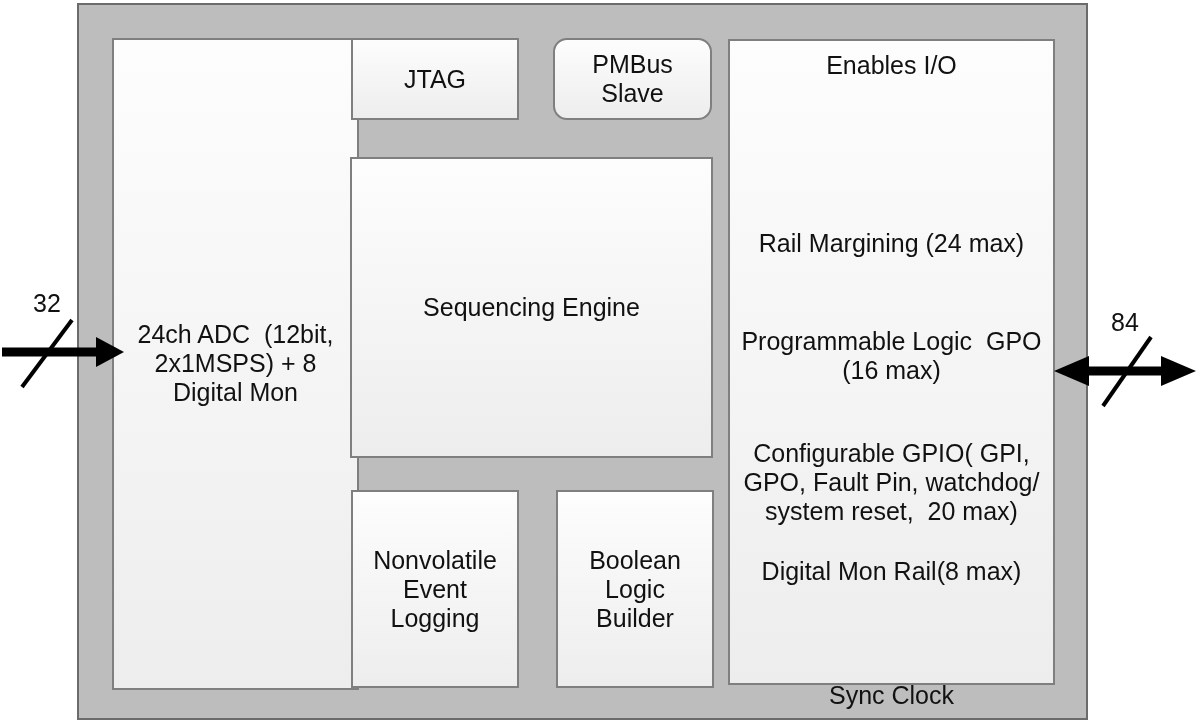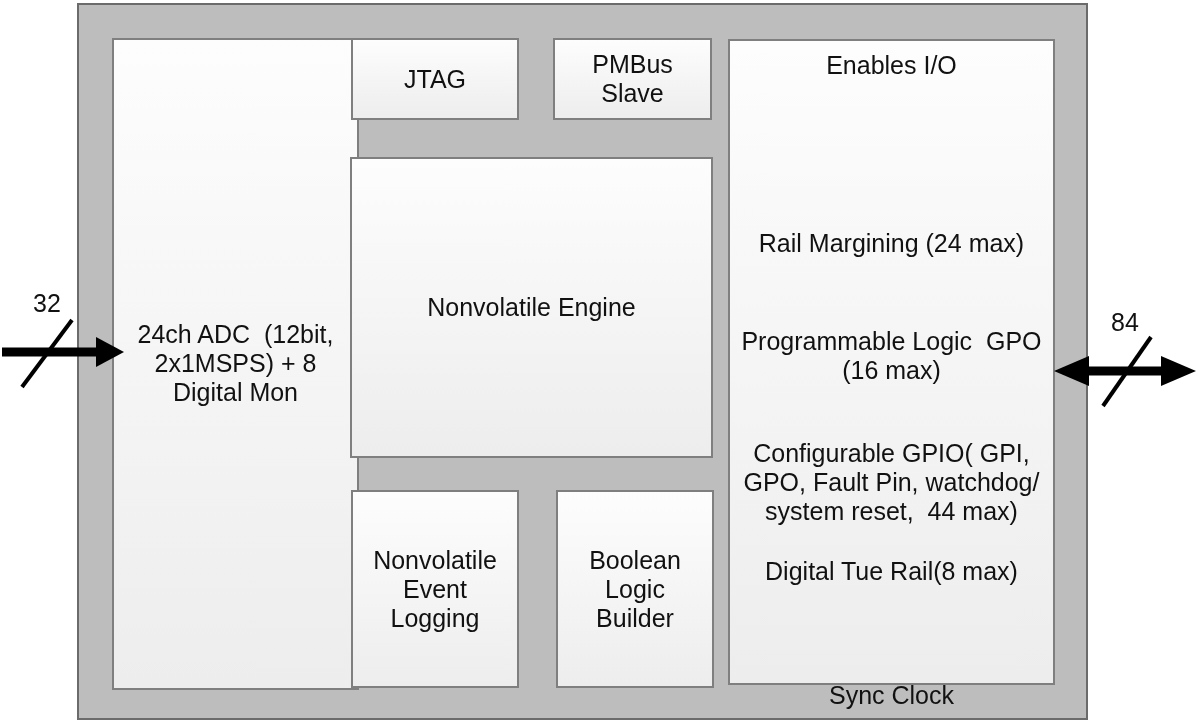--- a/index.html
+++ b/index.html
@@ -30,21 +30,21 @@
     text-align:center;
     font-size:25px;
     line-height:29px;
     color:var(--text);
   }
   .center-both{display:flex;align-items:center;justify-content:center;}
   
   .adc{left:33px;top:33px;width:247px;height:652px;}
   .adc .block-label{position:absolute;left:0;right:0;top:280px;}
   .jtag{left:272px;top:33px;width:168px;height:82px;}
-  .pmbus{left:474px;top:33px;width:159px;height:82px;}
+  .pmbus{left:474px;top:33px;width:159px;height:82px;border-radius:14px;}
   .seq{left:271px;top:152px;width:363px;height:301px;}
   .nvlog{left:272px;top:485px;width:168px;height:198px;}
   .bool{left:477px;top:485px;width:158px;height:198px;}
   .dio{left:649px;top:34px;width:327px;height:646px;}
   .dio-row{
     position:absolute;left:0;right:0;
     text-align:center;white-space:pre-wrap;
     font-size:25px;line-height:29px;color:var(--text);
   }
   .dio-title{top:10px;}
@@ -78,21 +78,21 @@
     <div class="block jtag center-both">
       <div class="block-label">JTAG</div>
     </div>
 
     <div class="block pmbus center-both">
       <div class="block-label">PMBus
 Slave</div>
     </div>
 
     <div class="block seq center-both">
-      <div class="block-label">Nonvolatile Engine</div>
+      <div class="block-label">Sequencing Engine</div>
     </div>
 
     <div class="block nvlog center-both">
       <div class="block-label">Nonvolatile
 Event
 Logging</div>
     </div>
 
     <div class="block bool center-both">
       <div class="block-label">Boolean
@@ -100,22 +100,22 @@
 Builder</div>
     </div>
 
     <div class="block dio">
       <div class="dio-row dio-title">Enables I/O</div>
       <div class="dio-row dio-r1">Rail Margining (24 max)</div>
       <div class="dio-row dio-r2">Programmable Logic  GPO
 (16 max)</div>
       <div class="dio-row dio-r3">Configurable GPIO( GPI,
 GPO, Fault Pin, watchdog/
-system reset,  44 max)</div>
-      <div class="dio-row dio-r4">Digital Tue Rail(8 max)</div>
+system reset,  20 max)</div>
+      <div class="dio-row dio-r4">Digital Mon Rail(8 max)</div>
       <div class="dio-row dio-r5">Sync Clock</div>
     </div>
 
   </div>
 
   <svg class="overlay" width="1200" height="725" viewBox="0 0 1200 725">
 
     <g>
       <line x1="2" y1="352" x2="98" y2="352" stroke="#000000" stroke-width="9"></line>
       <polygon points="96,337 124,352 96,367" fill="#000000"></polygon>

